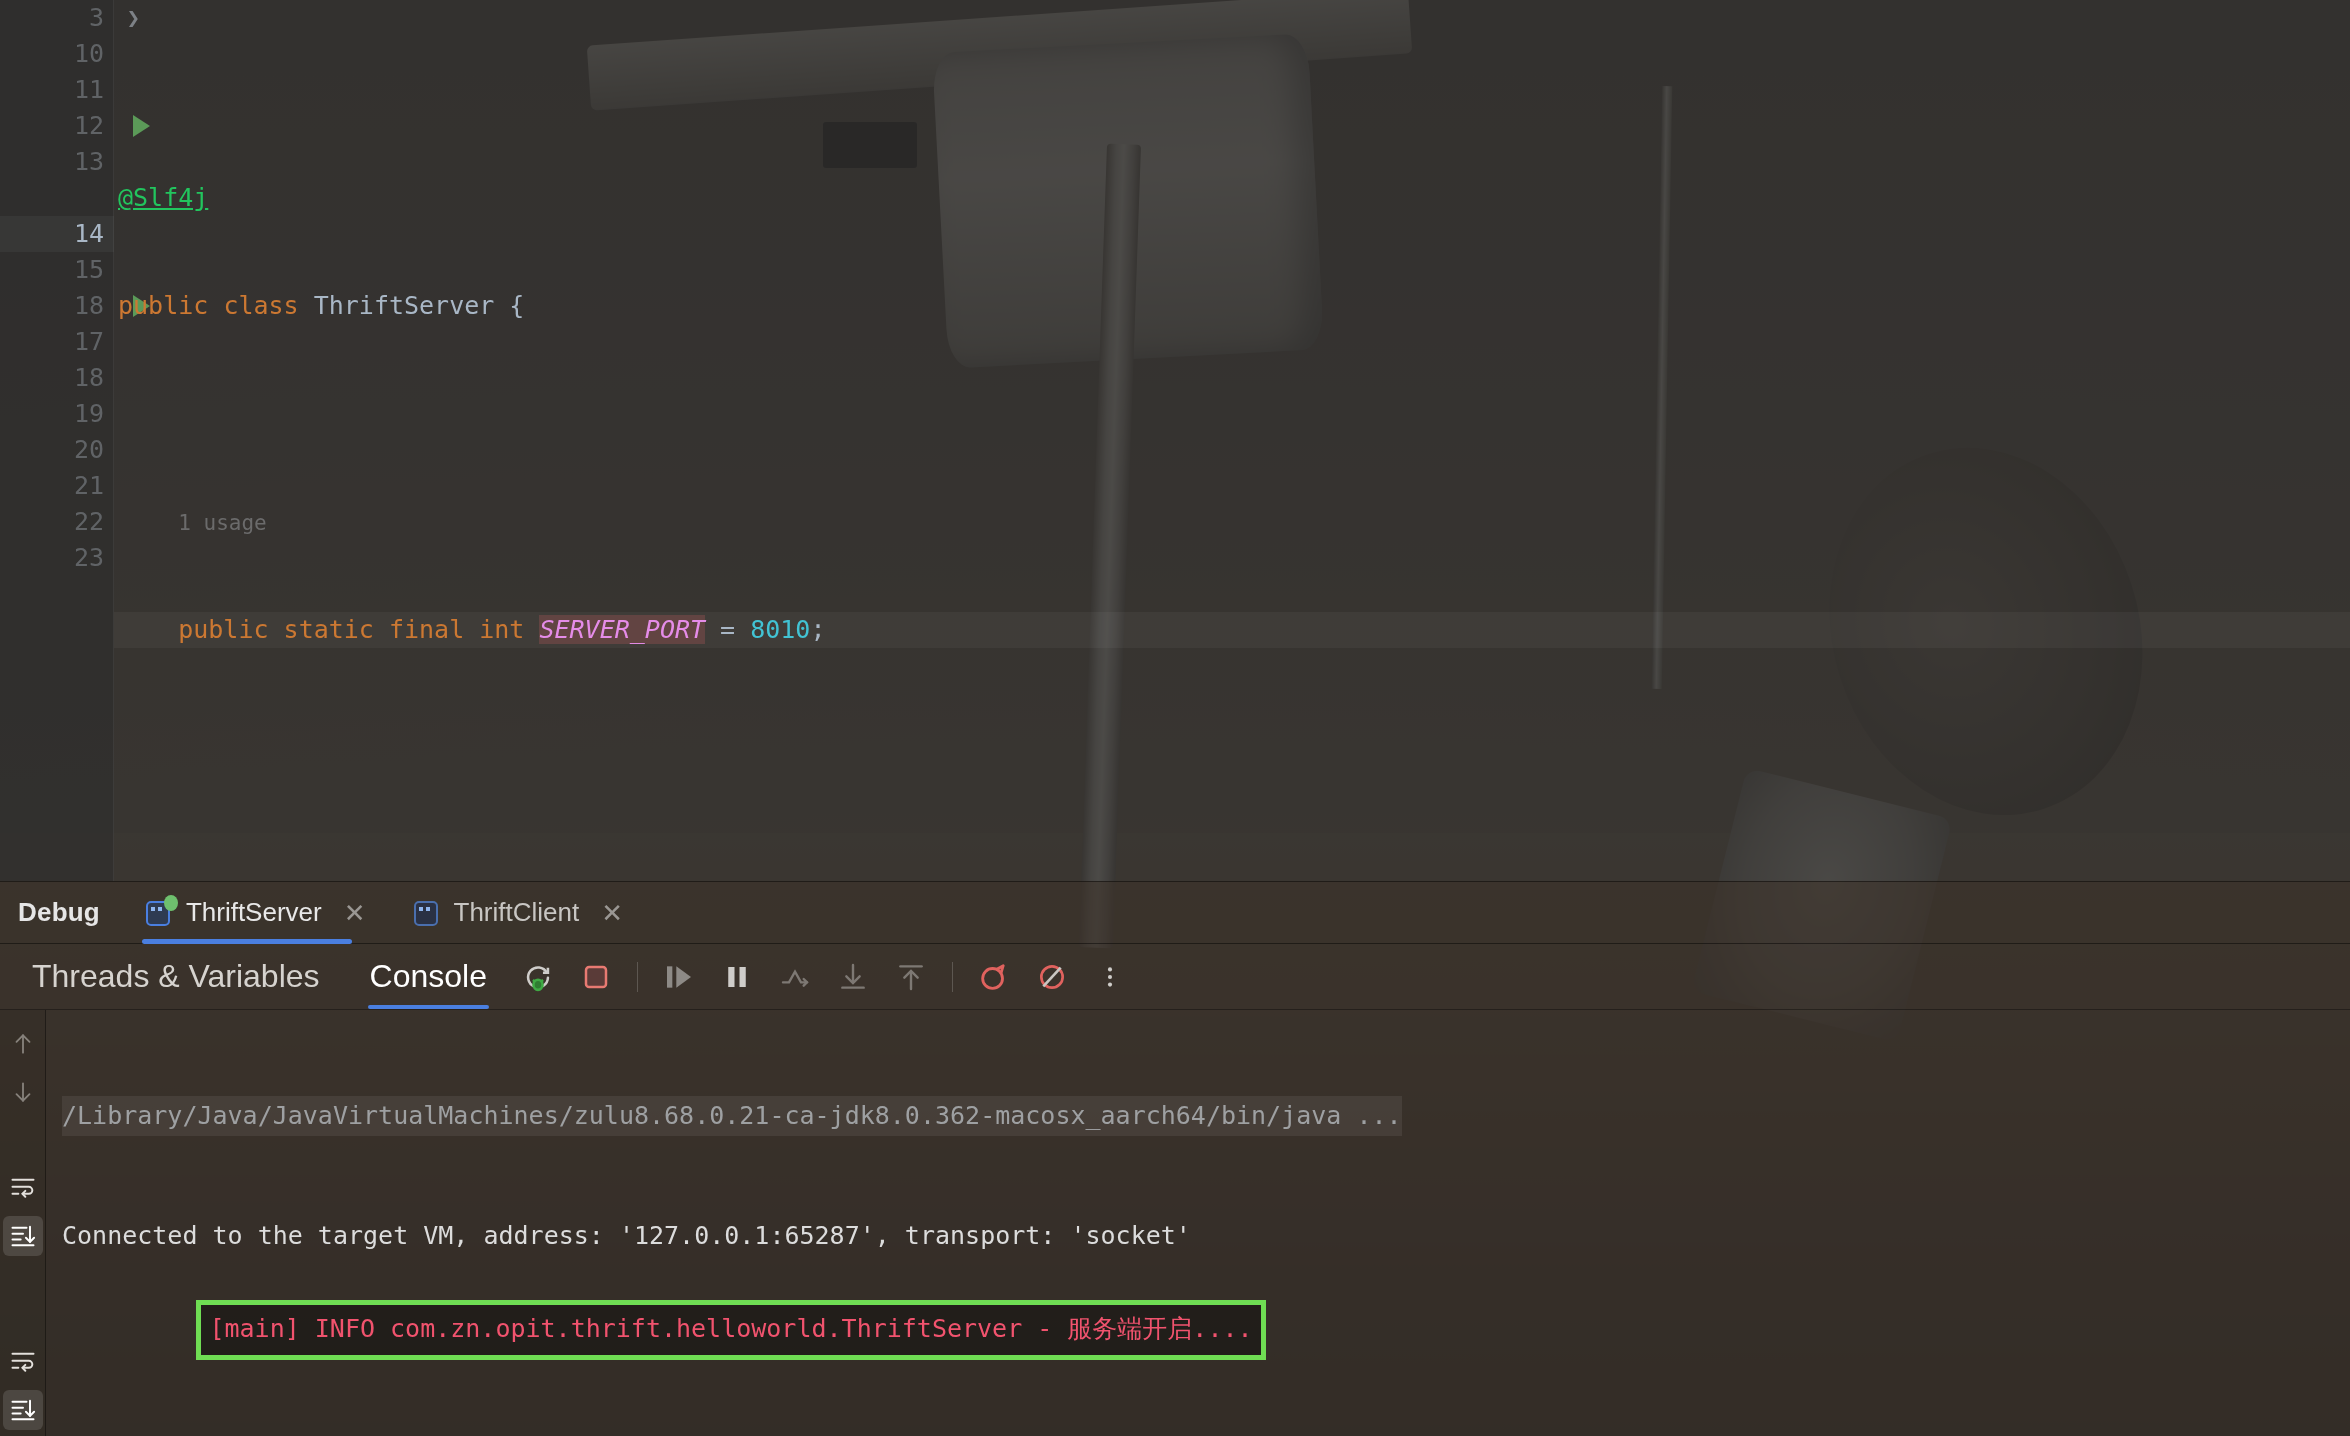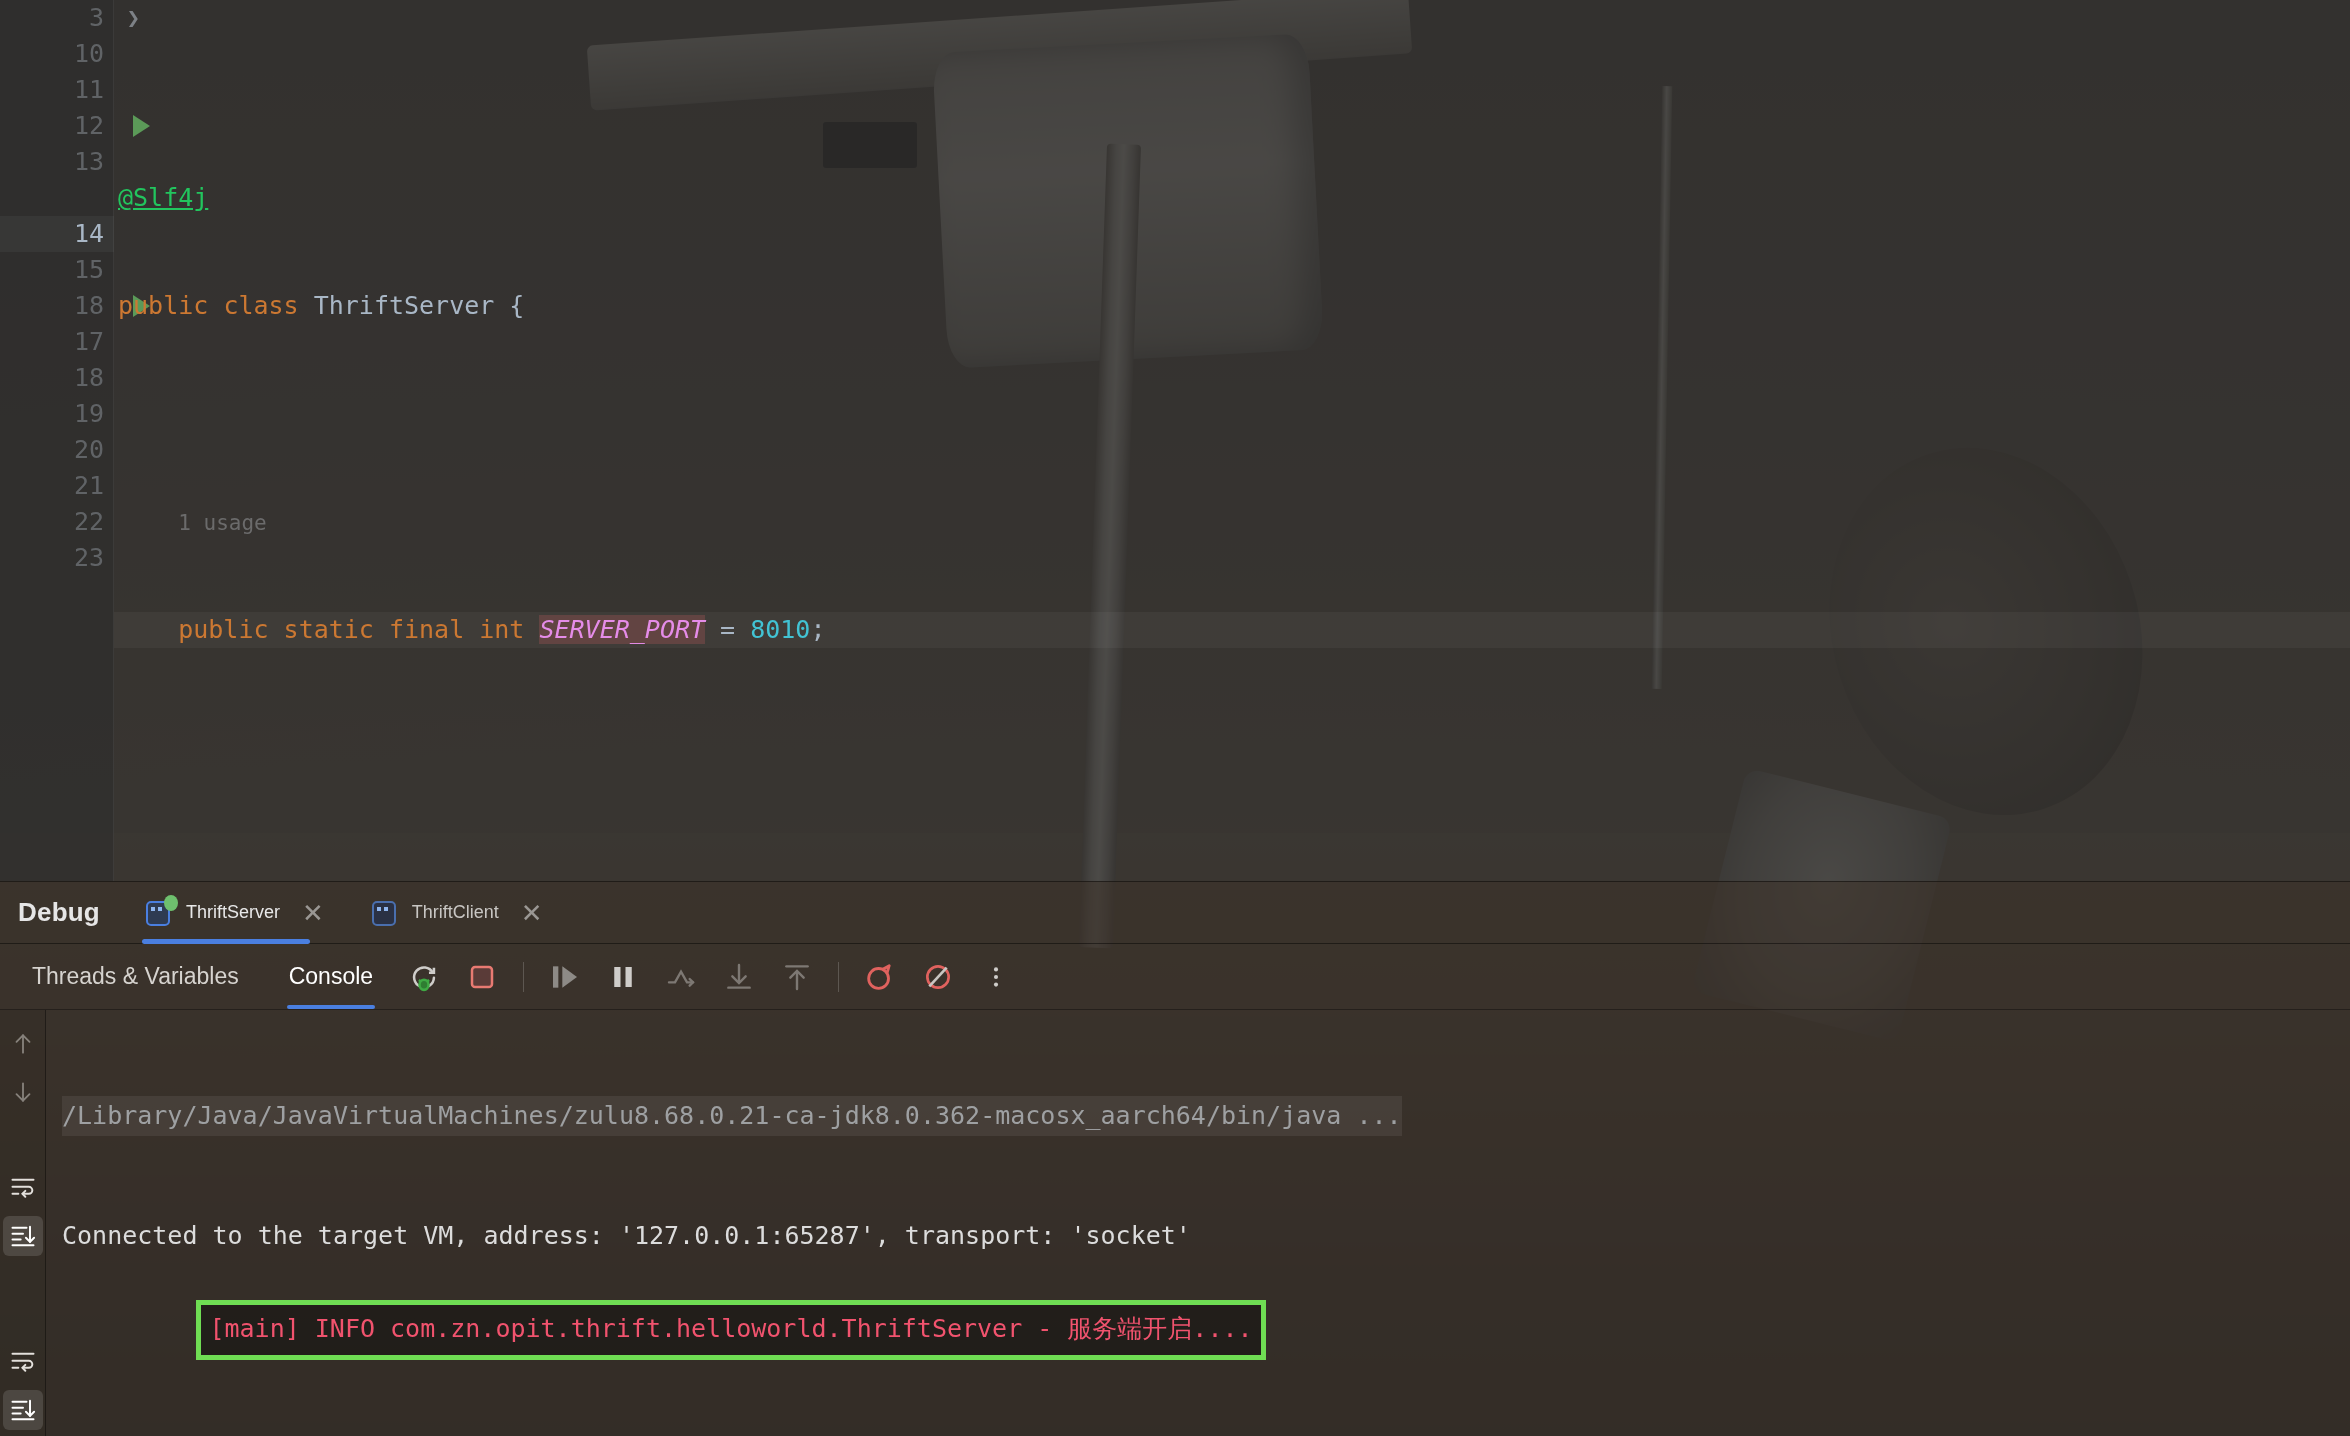--- a/index.html
+++ b/index.html
@@ -163,21 +163,21 @@
   .debug-title {
     color: #e6e6e6; font-family: "Liberation Sans", sans-serif;
     font-size: 26px; font-weight: bold; letter-spacing: .2px;
   }
   .run-tab {
     display: flex; align-items: center; gap: 12px;
     margin-left: 42px; height: 100%; position: relative;
     padding: 0 4px;
   }
   .run-tab .label {
-    color: #e8e8e8; font-family: "Liberation Sans", sans-serif; font-size: 18px;
+    color: #e8e8e8; font-family: "Liberation Sans", sans-serif; font-size: 26px;
   }
   .run-tab.inactive .label { color: #c8c6c3; }
   .run-tab .underline {
     position: absolute; left: 0; right: 22px; bottom: -1px; height: 5px;
     background: #4a7fe0; border-radius: 3px;
   }
   .cfg-icon { position: relative; width: 28px; height: 28px; }
   .cfg-icon .sq {
     position: absolute; left: 0; top: 2px; width: 24px; height: 25px;
     border: 2px solid #4a7fe0; border-radius: 5px; background: #2e3b52;
@@ -198,21 +198,21 @@
   }
 
   .debug-toolbar {
     height: 66px; flex: 0 0 66px;
     display: flex; align-items: center; gap: 0;
     padding-left: 18px;
     border-bottom: 1px solid rgba(0,0,0,0.35);
     position: relative;
   }
   .dt-tab {
-    font-family: "Liberation Sans", sans-serif; font-size: 23px;
+    font-family: "Liberation Sans", sans-serif; font-size: 32px;
     color: #d6d3cf; padding: 0 14px; height: 100%;
     display: flex; align-items: center; position: relative;
   }
   .dt-tab.active { color: #ffffff; }
   .dt-tab.active::after {
     content: ''; position: absolute; left: 12px; right: 12px; bottom: 0;
     height: 4px; background: #4a7fe0; border-radius: 2px;
   }
   .tb-sep { width: 1px; height: 30px; background: rgba(255,255,255,0.18); margin: 0 12px; }
   .tb-icon {

